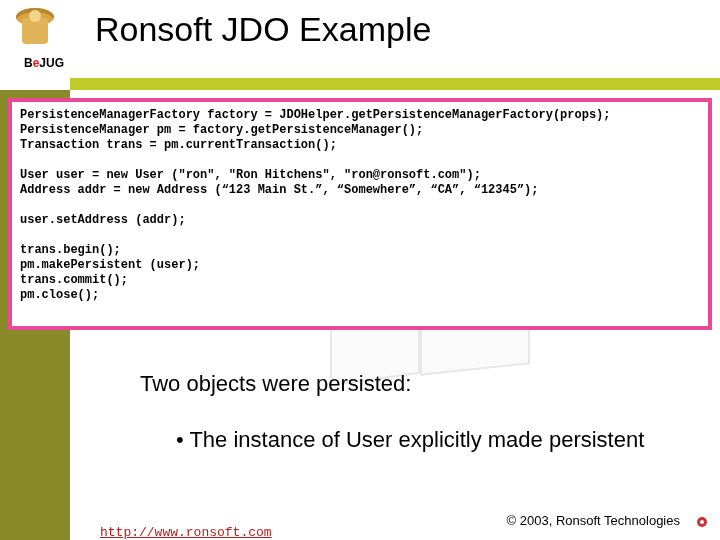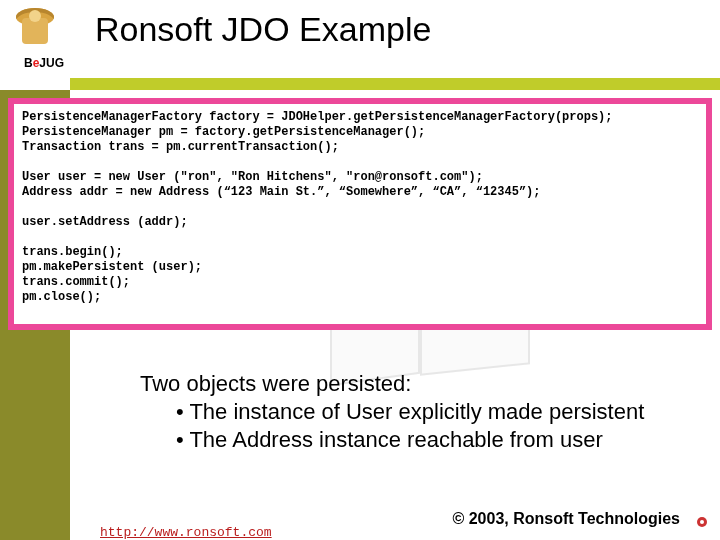--- a/index.html
+++ b/index.html
@@ -20,29 +20,29 @@
 
   
   .logo { position: absolute; left: 6px; top: 4px; width: 58px; height: 80px; }
   .logo .disc { position: absolute; left: 10px; top: 4px; width: 38px; height: 18px; background: #d9a441; border-radius: 50%; box-shadow: 0 4px 0 #b8862e inset; }
   .logo .body { position: absolute; left: 16px; top: 14px; width: 26px; height: 26px; background: #e2b45a; border-radius: 4px; }
   .logo .head { position: absolute; left: 23px; top: 6px; width: 12px; height: 12px; background: #f2d38a; border-radius: 50%; }
   .logo-text { position: absolute; left: 4px; top: 56px; width: 60px; text-align: right; font-size: 12px; font-weight: bold; color: #000; letter-spacing: 0; }
   .logo-text .e { color: #e51b1b; }
 
   
-  .code-box { position: absolute; left: 8px; top: 98px; width: 704px; height: 232px; border: 6px solid #ec4899; background: #fff; padding: 6px 8px; font-family: "Courier New", monospace; font-size: 12px; line-height: 15px; font-weight: bold; color: #000; white-space: pre; overflow: hidden; }
+  .code-box { position: absolute; left: 8px; top: 98px; width: 704px; height: 232px; border: 4px solid #ec4899; background: #fff; padding: 6px 8px; font-family: "Courier New", monospace; font-size: 12px; line-height: 15px; font-weight: bold; color: #000; white-space: pre; overflow: hidden; }
 
   
   .body-text { position: absolute; left: 140px; top: 370px; width: 560px; font-size: 22px; line-height: 28px; color: #000; }
-  .body-text .bullets { margin-left: 36px; }
+  .body-text .bullets { margin-left: 36px; margin-top: 28px; }
 
   
   .footer-link { position: absolute; left: 100px; bottom: 0; font-family: "Courier New", monospace; font-size: 13px; color: #b91c1c; text-decoration: underline; }
-  .footer-copy { position: absolute; right: 40px; bottom: 12px; font-size: 16px; font-weight: bold; color: #000; }
+  .footer-copy { position: absolute; right: 40px; bottom: 12px; font-size: 13px; font-weight: normal; color: #000; }
   .footer-dot { position: absolute; right: 12px; bottom: 14px; width: 12px; height: 12px; }
   .footer-dot svg { width: 12px; height: 12px; }
 
   
   .bg-sketch { position: absolute; left: 250px; top: 140px; width: 300px; height: 300px; opacity: 0.12; pointer-events: none; }
   .bg-sketch div { position: absolute; border: 2px solid #444; background: #ddd; }
   .bg-sketch .b1 { left: 80px; top: 130px; width: 90px; height: 110px; transform: skewY(-8deg); }
   .bg-sketch .b2 { left: 170px; top: 180px; width: 110px; height: 50px; transform: skewY(-6deg); }
   .bg-sketch .b3 { left: 40px; top: 60px; width: 60px; height: 90px; transform: skewY(-8deg); }
 </style>
@@ -87,21 +87,20 @@
 
 trans.begin();
 pm.makePersistent (user);
 trans.commit();
 pm.close();</pre>
 
   <div class="body-text">
     <div>Two objects were persisted:</div>
     <div class="bullets">
       <div>• <span>The instance of User explicitly made persistent</span></div>
-      <div>• <span>The Address instance reachable from user</span></div>
     </div>
   </div>
 
   <a class="footer-link">http://www.ronsoft.com</a>
   <div class="footer-copy">© 2003, Ronsoft Technologies</div>
   <div class="footer-dot">
     <svg viewBox="0 0 12 12">
         <circle cx="6" cy="6" r="5" fill="#cc3333"></circle>
         <circle cx="6" cy="6" r="2" fill="#fff"></circle>
       </svg>

